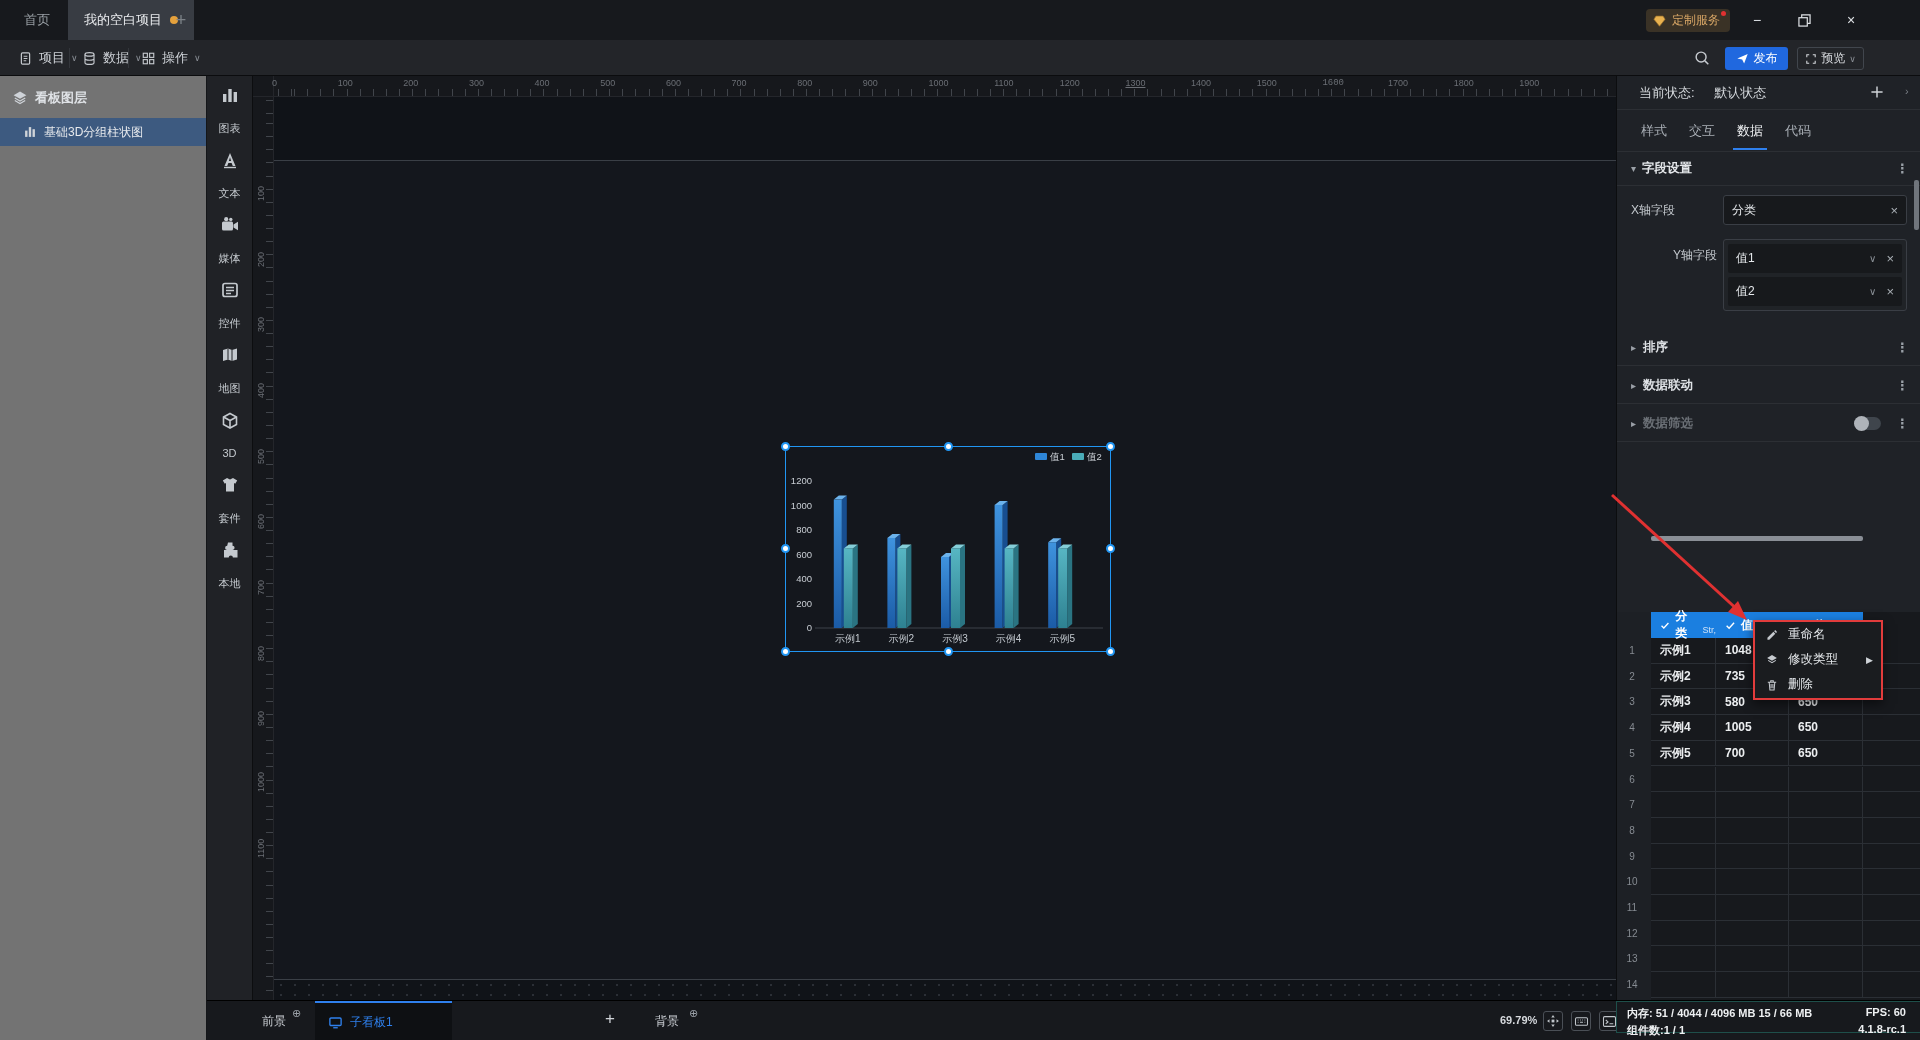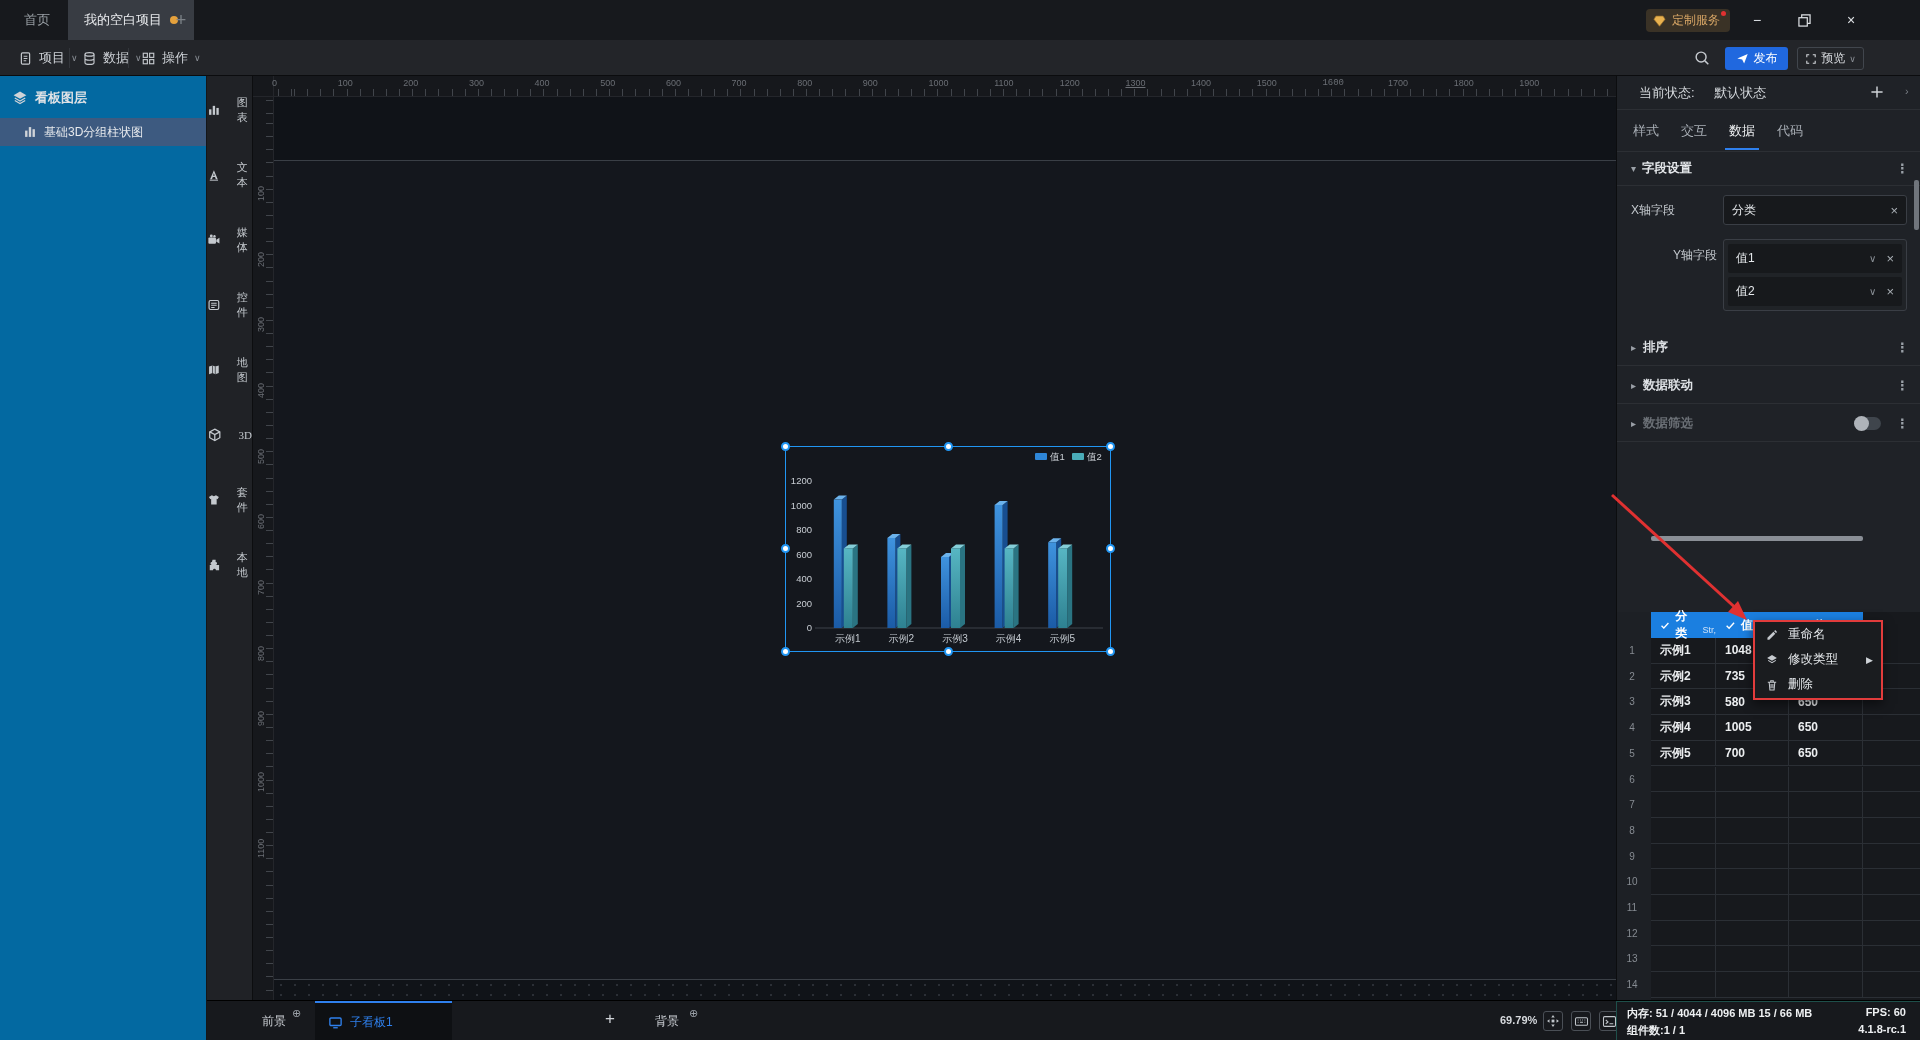--- a/index.html
+++ b/index.html
@@ -29,30 +29,30 @@
   .mb-sep { position:absolute; top:8px; width:1px; height:20px; background:#33363b; }
   .mb-caret { font-size:9px; color:#8a8f96; }
   .pub-btn { position:absolute; left:1725px; top:7px; width:63px; height:23px; background:#2068df;
              border-radius:3px; color:#fff; font-size:12px; display:flex; align-items:center;
              justify-content:center; gap:5px; }
   .prev-btn { position:absolute; left:1797px; top:7px; width:67px; height:23px; border:1px solid #41464d;
               border-radius:3px; color:#d6d9dd; font-size:12px; display:flex; align-items:center;
               justify-content:center; gap:4px; }
 
   
-  .layer-panel { left:0; top:76px; width:207px; height:964px; background:#0369a1; border-right:1px solid #141619; }
+  .layer-panel { left:0; top:76px; width:207px; height:964px; background:#737373; border-right:1px solid #141619; }
   .lp-header { display:flex; align-items:center; gap:7px; padding:13px 0 11px 12px; font-size:13px;
                color:#dfe2e6; font-weight:700; }
   .lp-item { display:flex; align-items:center; gap:7px; height:28px; padding-left:23px; font-size:12px; color:#e6e9ec; }
   .lp-item.selected { background:#3d5a80; }
 
   
   .toolbox { left:207px; top:76px; width:46px; height:924px; background:#202226; border-right:1px solid #0c0d0f; }
-  .tbx-item { height:62px; display:flex; flex-direction:row; align-items:center; justify-content:center;
-              gap:16px; color:#c4c9ce; margin-top:3px; cursor:pointer;font-family:Liberation Serif, serif; }
+  .tbx-item { height:62px; display:flex; flex-direction:column; align-items:center; justify-content:center;
+              gap:16px; color:#c4c9ce; margin-top:3px; cursor:pointer; }
   .tbx-item .lbl { font-size:11px; color:#c4c9ce; }
 
   
   .canvas { left:253px; top:76px; width:1363px; height:924px; background:#101318; overflow:hidden; }
   .ruler-top { position:absolute; left:21px; top:0; right:0; height:21px; background:#16181c;
     border-bottom:1px solid #24262b;
     background-image:repeating-linear-gradient(90deg,#41454b 0 1px,transparent 1px 13.13px);
     background-position:20px 13px; background-size:100% 8px; background-repeat:repeat-x; }
   .ruler-top span { position:absolute; top:2px; font-size:9px; color:#6a6e74; }
   .ruler-left { position:absolute; left:0; top:21px; bottom:0; width:21px; background:#16181c;
@@ -74,21 +74,21 @@
             border:2px solid #2196f3; }
   .chart-wrap { left:785px; top:446px; width:326px; height:206px; z-index:10; }
 
   
   .inspector { left:1616px; top:76px; width:304px; height:924px; background:#1f2227; border-left:1px solid #0c0d0f; }
   .insp-status { position:absolute; left:0; top:0; width:304px; height:34px; display:flex; align-items:center;
     padding-left:22px; font-size:13px; color:#d3d7db; border-bottom:1px solid #2c2f34;gap:8px; }
   .insp-plus { position:absolute; left:252px; top:8px; color:#cfd3d8; }
   .insp-arrow { position:absolute; left:288px; top:9px; color:#797e85; font-size:11px; }
   .insp-tabs { position:absolute; left:0; top:34px; width:304px; height:42px; display:flex; align-items:center;
-    gap:18px; padding-left:14px; border-bottom:1px solid #2c2f34; }
+    gap:18px; padding-left:22px; border-bottom:1px solid #2c2f34; }
   .insp-tab { font-size:13px; color:#a9afb6; padding:10px 2px; position:relative; cursor:pointer; }
   .insp-tab.active { color:#f0f2f4; }
   .insp-tab.active::after { content:""; position:absolute; left:-2px; right:-2px; bottom:0; height:2px; background:#2f80ed; }
   .sec-head { position:absolute; left:0; width:304px; height:34px; display:flex; align-items:center; gap:6px;
     padding-left:14px; font-size:12.5px; font-weight:700; color:#e4e7ea; border-bottom:1px solid #2c2f34; }
   .kebab { position:absolute; right:12px; color:#9aa0a7; font-size:13px; letter-spacing:0; }
   .fld-label { position:absolute; left:14px; font-size:12px; color:#c3c8cd; }
   .fld-input { position:absolute; left:106px; width:184px; height:30px; background:#17191c;
     border:1px solid #3a3e45; border-radius:3px; display:flex; align-items:center; font-size:12px;
     color:#e6e9ec; padding:0 8px; }
@@ -137,21 +137,21 @@
   .bb-label { position:absolute; top:12px; font-size:12px; color:#c9cdd2; }
   .bb-plus-sup { position:absolute; top:6px; font-size:11px; color:#9aa0a7; }
   .bb-tab { position:absolute; left:108px; top:0; width:137px; height:40px; background:#0e1013;
     border-top:2px solid #2f80ed; display:flex; align-items:center; gap:7px; padding-left:13px;
     color:#2f80ed; font-size:12px; }
   .bb-add { position:absolute; left:398px; top:8px; font-size:17px; color:#d0d4d9; }
   .bb-zoom { position:absolute; left:1293px; top:13px; font-size:11px; font-weight:700; color:#d6d9dd; }
   .bb-icon { position:absolute; top:10px; width:20px; height:20px; display:flex; align-items:center;
     justify-content:center; color:#c0c5ca; }
   .bb-icon.boxed { border:1px solid #4a4f56; border-radius:3px; }
-  .info-panel { position:absolute; left:1409px; top:0; width:304px; height:40px; background:#17191d;
+  .info-panel { position:absolute; left:1409px; top:0; width:304px; height:32px; background:#17191d;
     border:1px solid #1e4f4a; border-right:none; font-weight:700;text-decoration:underline; }
   .ip-row { position:absolute; left:10px; right:14px; display:flex; justify-content:space-between;
     font-size:11px; color:#eef0f2; }
   text { font-family:"Liberation Sans","DejaVu Sans",sans-serif; }
 </style>
 </head>
 <body>
 
 <div id="app">
 

